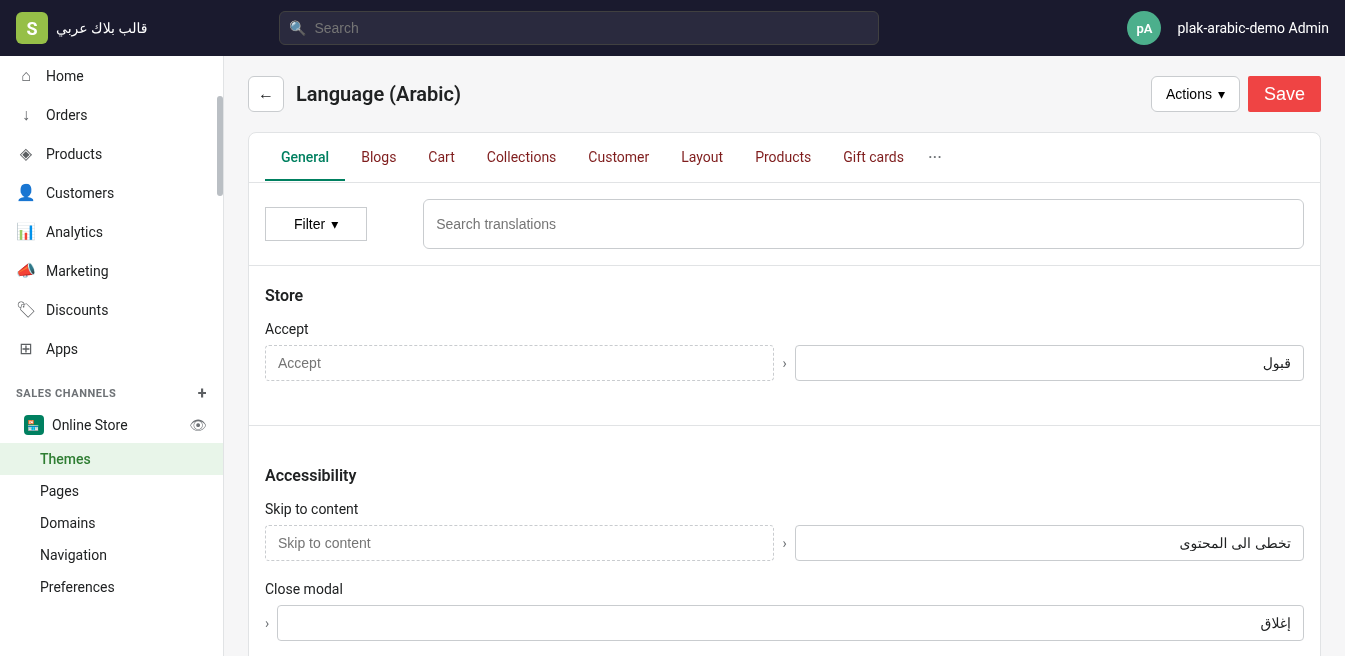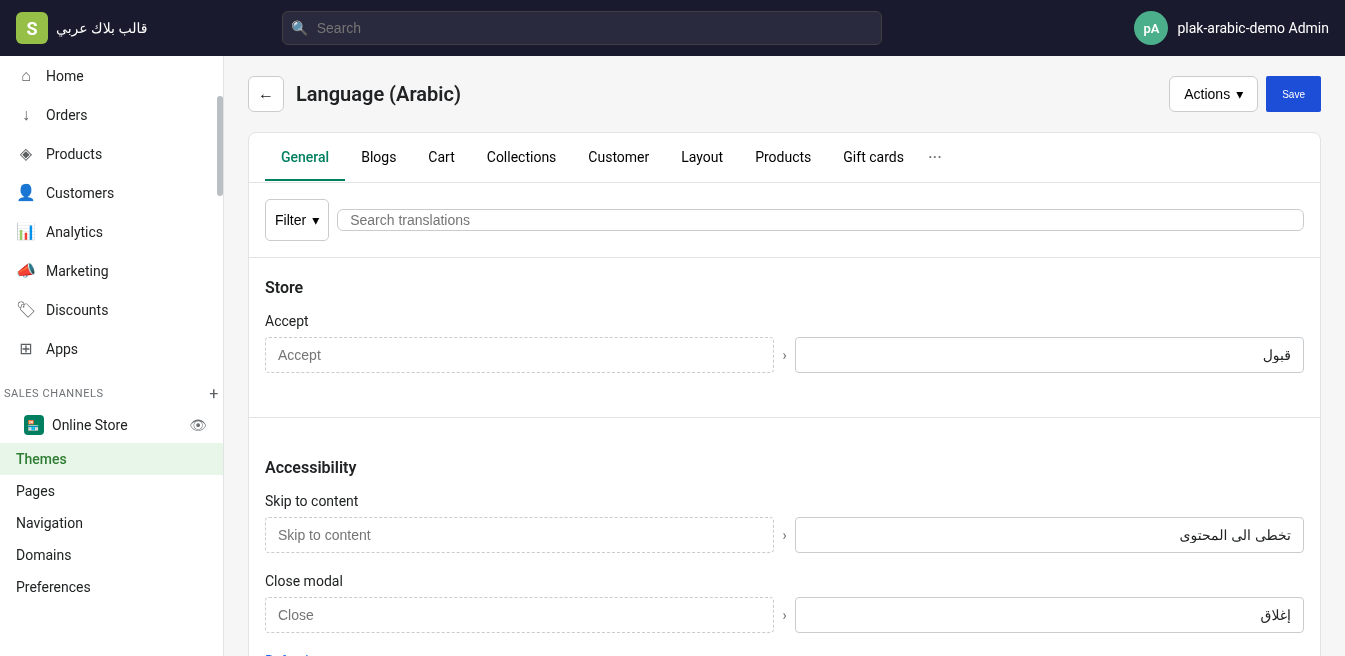--- a/index.html
+++ b/index.html
@@ -57,21 +57,21 @@
       position: absolute;
       left: 10px;
       top: 50%;
       transform: translateY(-50%);
       color: #aaa;
       font-size: 14px;
     }
     .topbar-user {
       display: flex;
       align-items: center;
-      gap: 9px;
+      gap: 16px;
       color: #fff;
       margin-left: auto;
       font-size: 14px;
     }
     .avatar-circle {
       width: 34px;
       height: 34px;
       border-radius: 50%;
       background: #4caf8c;
       display: flex;
@@ -110,40 +110,40 @@
       border-radius: 0;
     }
     .sidebar-nav-item .nav-icon {
       font-size: 16px;
       color: #5c5f62;
       width: 20px;
       text-align: center;
     }
     .sidebar-section-label {
       font-size: 11px;
-      font-weight: 400;
+      font-weight: 700;
       color: #6d7175;
-      padding: 16px 4px 4px;
+      padding: 16px 16px 4px;
       letter-spacing: 0.05em;
       text-transform: uppercase;
       display: flex;
       align-items: center;
       justify-content: space-between;
       gap: 16px;
     }
     .sidebar-section-label .plus-icon {
       font-size: 16px;
       cursor: pointer;
       color: #5c5f62;
     }
     .sidebar-sub-item {
       display: flex;
       align-items: flex-start;
       gap: 10px;
-      padding: 8px 16px 8px 16px;
+      padding: 8px 16px 8px 40px;
       cursor: pointer;
       color: #202223;
       font-size: 14px;
     }
     .sidebar-sub-item.active {
       background: #e8f5e9;
       color: #2e7d32;
       font-weight: 500;
     }
     .online-store-item {
@@ -227,25 +227,25 @@
       background: #fff;
       font-size: 14px;
       cursor: pointer;
       display: flex;
       align-items: center;
       gap: 6px;
     }
     .save-btn {
       height: 36px;
       padding: 0 16px;
-      background: #1d4ed8;
+      background: #ef4444;
       color: #fff;
       border: none;
       border-radius: 2px;
-      font-size: 10px;
+      font-size: 18px;
       font-weight: 500;
       cursor: pointer;
     }
 
     
     .card {
       background: #fff;
       border-radius: 8px;
       border: 1px solid #e1e3e5;
       padding: 0;
@@ -257,21 +257,21 @@
       display: flex;
       align-items: center;
       border-bottom: 1px solid #e1e3e5;
       padding: 0 16px;
       overflow-x: auto;
     }
     .tab-item {
       padding: 14px 16px;
       cursor: pointer;
       font-size: 14px;
-      color: #000000;
+      color: #7f1d1d;
       white-space: nowrap;
       border-bottom: 2px solid transparent;
       margin-bottom: -1px;
     }
     .tab-item.active {
       color: #008060;
       border-bottom: 2px solid #008060;
       font-weight: 500;
       text-align: right;
     }
@@ -284,40 +284,41 @@
 
     
     .filter-row {
       display: flex;
       align-items: center;
       gap: 8px;
       padding: 16px;
       border-bottom: 1px solid #e1e3e5;
     }
     .filter-btn {
-      height: 42px;
-      padding: 0 9px;
+      height: 34px;
+      padding: 0 28px;
       border: 1px solid #c9cccf;
-      border-radius: 5px;
+      border-radius: 0;
       background: #fff;
       font-size: 14px;
       cursor: pointer;
       display: flex;
       align-items: center;
       gap: 6px;
     }
     .filter-search {
       flex: 1;
-      height: 22px;
+      height: 50px;
       border: 1px solid #c9cccf;
       border-radius: 6px;
       padding: 0 12px;
       font-size: 14px;
       outline: none;
       color: #6d7175;
+      margin-left: 48px;
     }
 
     
     .section-content {
       padding: 20px 16px;
     }
     .section-title {
       font-size: 16px;
       font-weight: 600;
       color: #202223;
@@ -468,24 +469,24 @@
         <span class="eye-icon">👁</span>
       </div>
 
       <div class="sidebar-sub-item active">
         <span>Themes</span>
       </div>
       <div class="sidebar-sub-item">
         <span>Pages</span>
       </div>
       <div class="sidebar-sub-item">
+        <span>Domains</span>
+      </div>
+      <div class="sidebar-sub-item">
         <span>Navigation</span>
-      </div>
-      <div class="sidebar-sub-item">
-        <span>Domains</span>
       </div>
       <div class="sidebar-sub-item">
         <span>Preferences</span>
       </div>
 
     </div>
     <div class="sidebar-scrollbar">
       <div class="sidebar-scrollbar-thumb"></div>
     </div>
   </div>
@@ -553,21 +554,20 @@
             <input type="text" class="translation-input" placeholder="Skip to content" style="">
             <span class="arrow-icon">›</span>
             <input type="text" class="translation-input rtl" value="تخطى الى المحتوى" style="">
           </div>
         </div>
 
         
         <div class="field-group">
           <div class="field-label">Close modal</div>
           <div class="translation-row">
-            <input type="text" class="translation-input" placeholder="Close" style="">
             <span class="arrow-icon">›</span>
             <input type="text" class="translation-input rtl" value="إغلاق" style="">
           </div>
         </div>
 
         
         <a class="refresh-link">Refresh page</a>
 
       </div>
 

